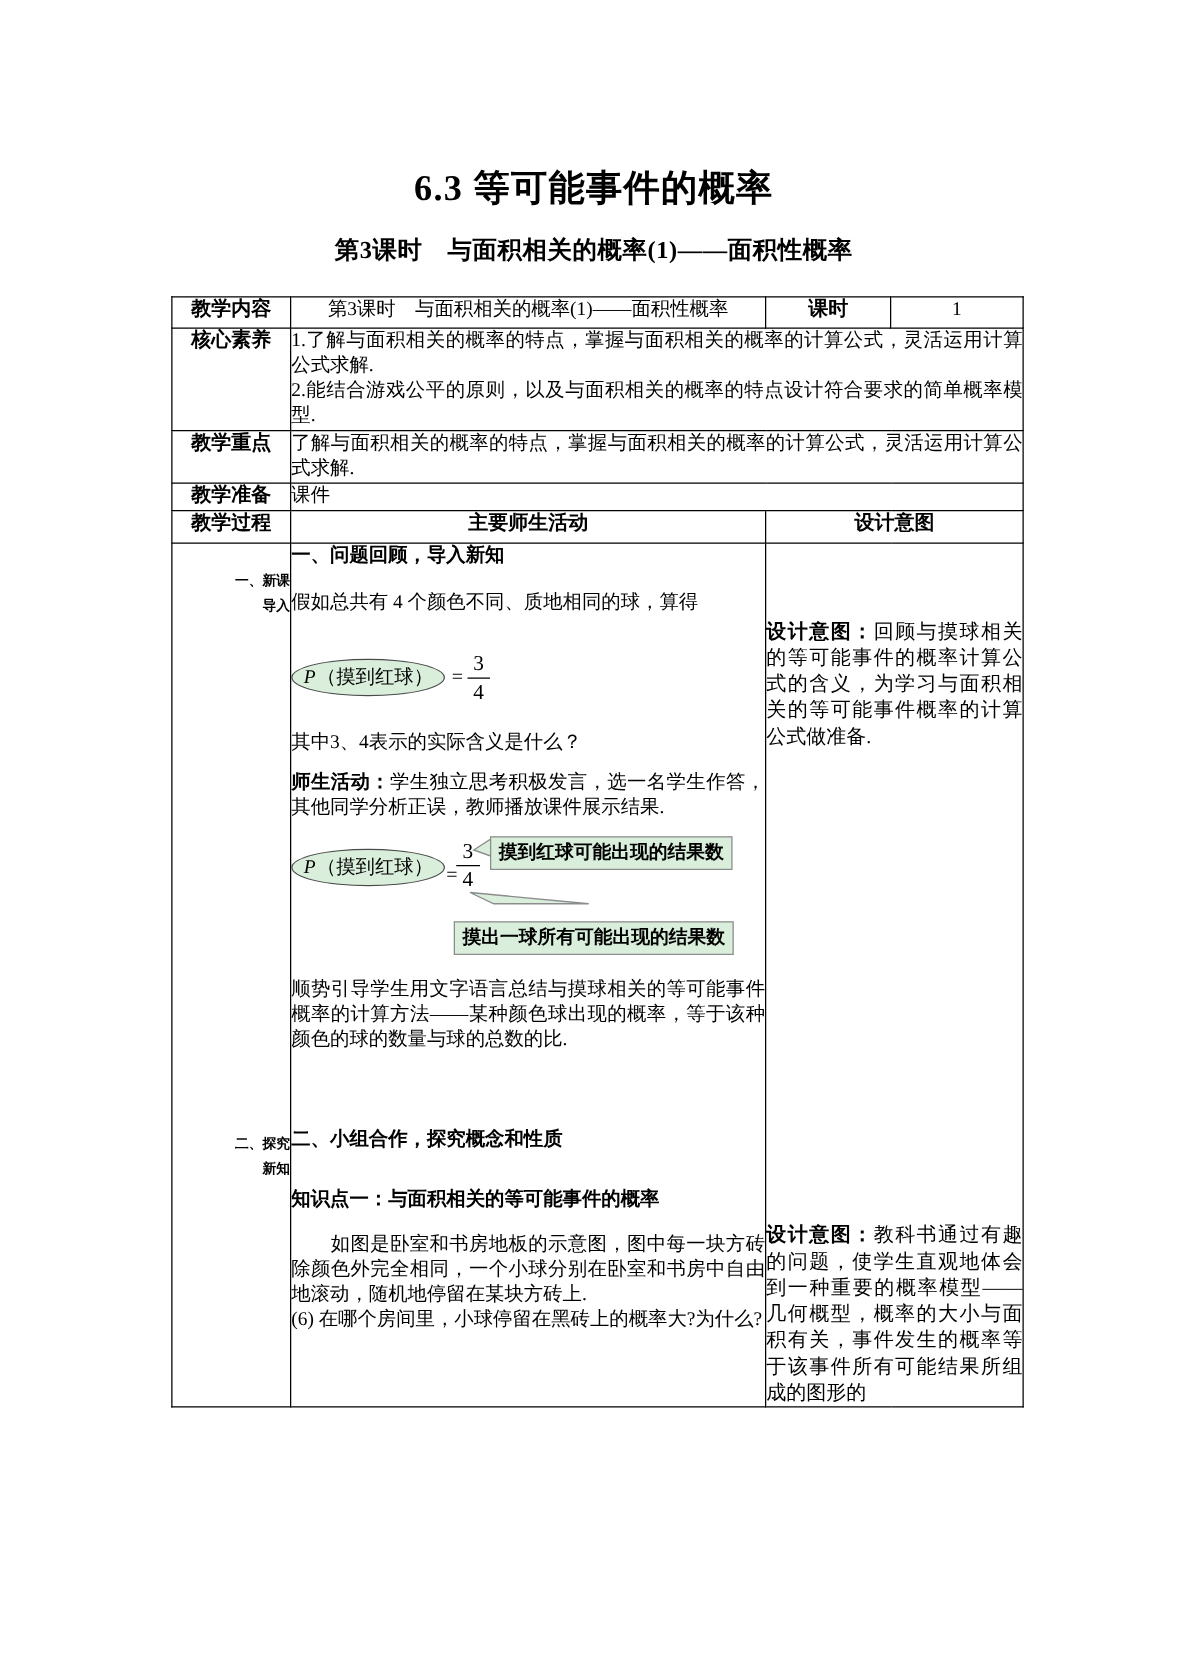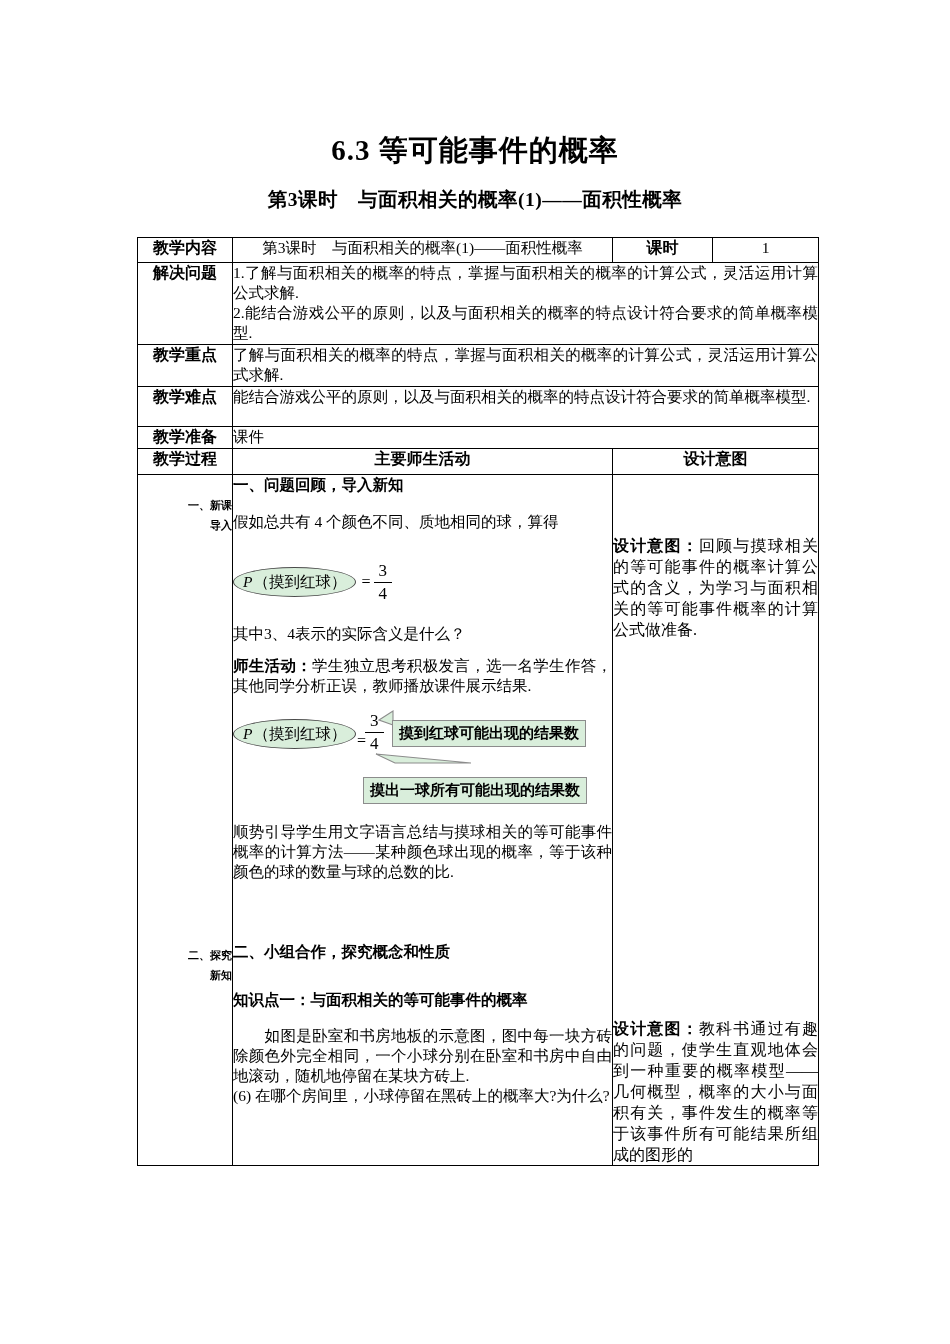--- a/index.html
+++ b/index.html
@@ -90,21 +90,21 @@
   .formula2{position:relative;margin-top:8px;height:96px;}
   .formula2 .oval{position:absolute;left:0;top:15px;}
   .formula2 .eq{position:absolute;left:119px;top:27px;}
   .formula2 .frac{position:absolute;left:132px;top:7px;}
   .pointer-svg{position:absolute;left:0;top:0;width:360px;height:96px;}
   .callout{
     position:absolute;background:#d9eedb;border:1.3px solid #8c8c8c;
     font-weight:bold;font-size:15px;line-height:19px;
     padding:3px 6px;white-space:nowrap;
   }
-  .callout-1{left:159px;top:16px;}
+  .callout-1{left:159px;top:5px;}
   .callout-2{left:130px;top:73px;}
 </style>
 </head>
 <body>
 
 <div class="page">
 
   <h1 class="doc-title">6.3 等可能事件的概率</h1>
   <h2 class="doc-subtitle">第3课时　与面积相关的概率(1)——面积性概率</h2>
 
@@ -119,34 +119,30 @@
     <tbody>
         <tr class="r1">
       <td class="lbl">教学内容</td>
       <td class="ctr">第3课时　与面积相关的概率(1)——面积性概率</td>
       <td class="lbl">课时</td>
       <td class="ctr">1</td>
     </tr>
 
 
     <tr class="r3">
-      <td class="lbl">解决问题</td>
+      <td class="lbl">核心素养</td>
       <td class="txt" colspan="3">1.了解与面积相关的概率的特点，掌握与面积相关的概率的计算公式，灵活运用计算公式求解.
 2.能结合游戏公平的原则，以及与面积相关的概率的特点设计符合要求的简单概率模型.</td>
     </tr>
 
     <tr class="r4">
       <td class="lbl">教学重点</td>
       <td class="txt" colspan="3">了解与面积相关的概率的特点，掌握与面积相关的概率的计算公式，灵活运用计算公式求解.</td>
     </tr>
 
-    <tr class="r5">
-      <td class="lbl">教学难点</td>
-      <td class="txt" colspan="3">能结合游戏公平的原则，以及与面积相关的概率的特点设计符合要求的简单概率模型.</td>
-    </tr>
 
     <tr class="r6">
       <td class="lbl">教学准备</td>
       <td class="txt" colspan="3">课件</td>
     </tr>
 
     <tr class="r7">
       <td class="lbl">教学过程</td>
       <td class="lbl">主要师生活动</td>
       <td class="lbl" colspan="2">设计意图</td>

